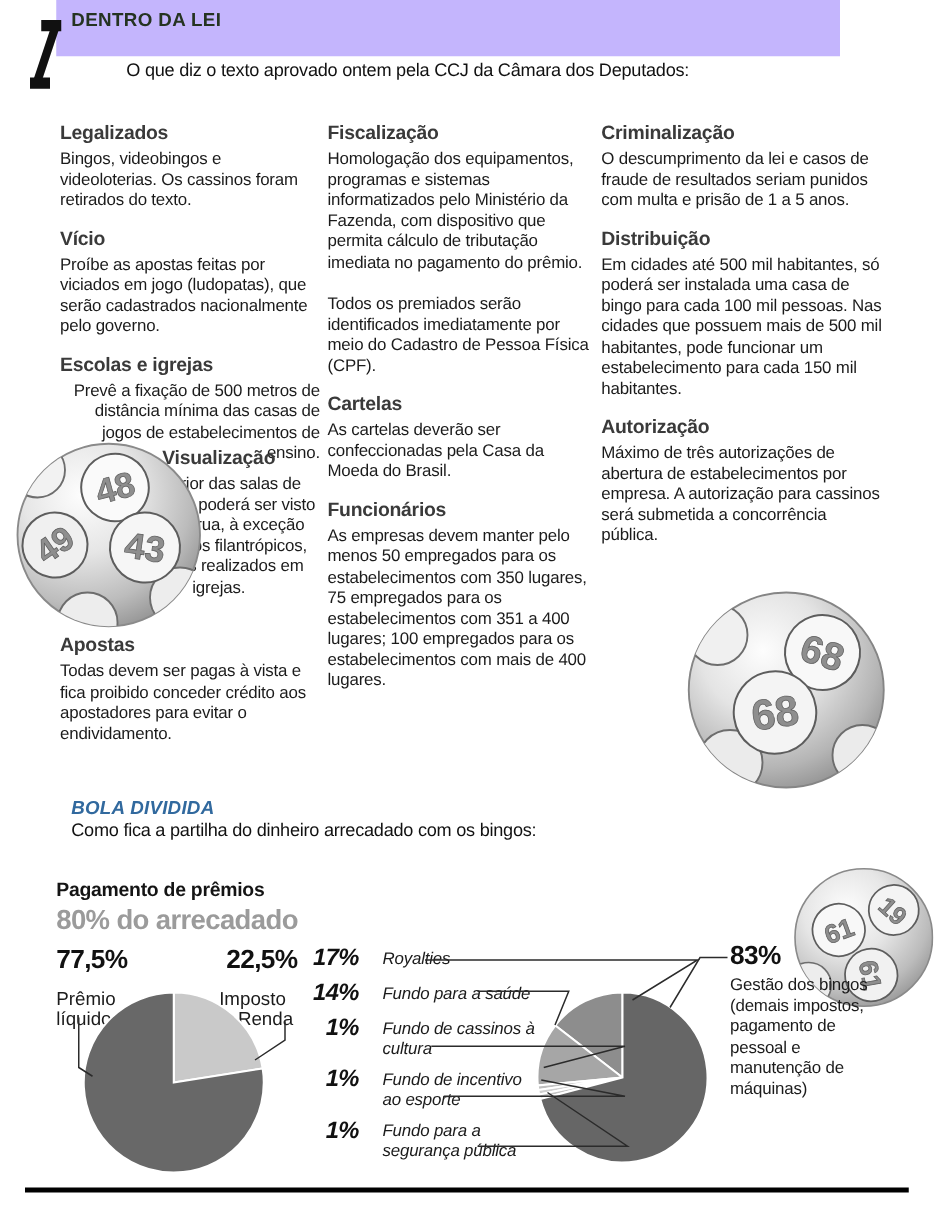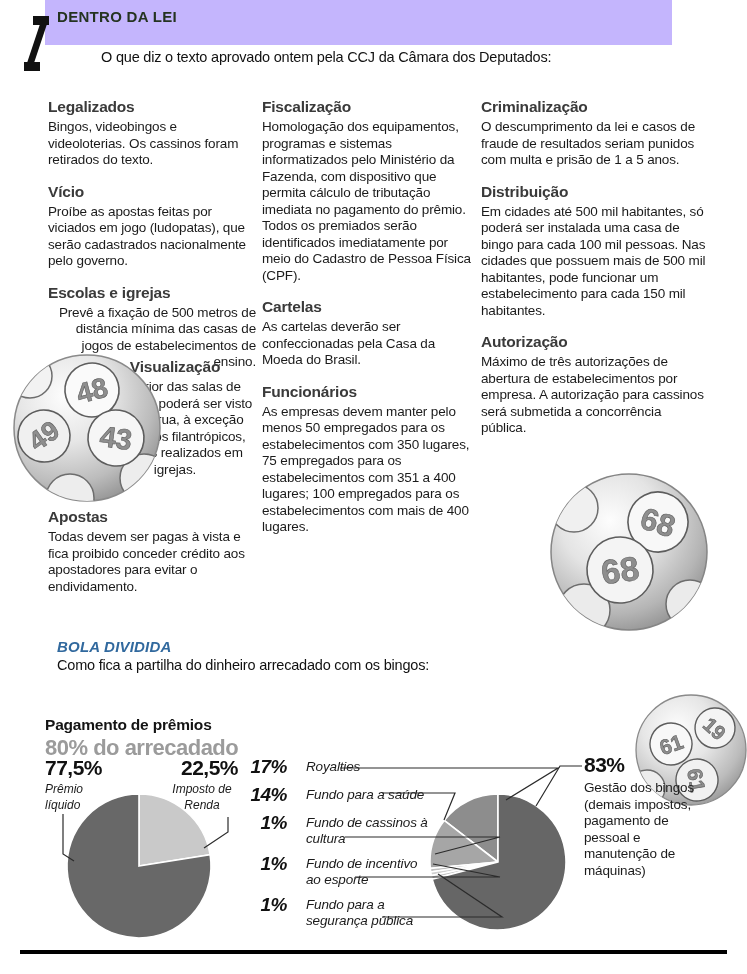--- a/index.html
+++ b/index.html
@@ -13,39 +13,39 @@
   .intro{position:absolute;left:57px;top:49px;font-size:14.5px;letter-spacing:-.2px;color:#111;margin-left:44px;}
 
   
   .col{position:absolute;top:98px;}
   .col1{left:48px;width:208px;}
   .col2{left:262px;width:213px;}
   .col3{left:481px;width:228px;}
   .sec{margin:0 0 14px 0;}
   .sec h3{margin:0 0 3px 0;font-size:15.5px;font-weight:bold;letter-spacing:-.2px;color:#3a3a3a;}
   .sec p{margin:0;font-size:13.5px;line-height:16.5px;letter-spacing:-.15px;color:#1b1b1b;}
-  .sec p + p{}
+  .sec p + p{margin-top:17px;}
   .sec-escolas p{text-align:right;}
   .sec-visualizacao{position:absolute;left:96px;top:358px;width:158px;text-align:center;}
   .sec-apostas{position:absolute;left:48px;top:508px;width:202px;}
 
   
   .bd-title{position:absolute;left:57px;top:638px;font-size:15px;font-weight:bold;color:#31699e;letter-spacing:.2px;font-style:italic;}
   .bd-sub{position:absolute;left:57px;top:657px;font-size:14.5px;letter-spacing:-.2px;color:#111;}
 
   
-  .c-head{position:absolute;width:230px;margin-top:12px;}
+  .c-head{position:absolute;width:230px;}
   .c-head1{left:45px;top:704px;}
   .c-head2{left:255px;top:704px;}
   .c-title{font-size:15.5px;font-weight:bold;color:#141414;letter-spacing:-.2px;}
   .c-sub{font-size:22px;font-weight:bold;color:#9b9b9b;letter-spacing:-.5px;margin-top:1px;}
 
   .stats1{position:absolute;left:45px;top:756px;width:193px;display:flex;justify-content:space-between;}
   .stat .pct{font-size:21px;font-weight:bold;color:#111;letter-spacing:-.5px;}
-  .stat .slabel{font-size:12px;line-height:15.5px;color:#1b1b1b;margin-top:2px;font-style:italic;}
+  .stat .slabel{font-size:15px;line-height:15.5px;color:#1b1b1b;margin-top:12px;}
   .stat.right{text-align:right;}
   .stat.left .slabel{width:58px;}
   .stat.right .slabel{width:72px;margin-left:auto;text-align:center;}
 
   .pie{position:absolute;}
   .pie1{left:64px;top:790px;}
   .pie2{left:428px;top:792px;}
 
   .rows2{position:absolute;left:250px;top:756px;width:186px;font-style:italic;}
   .row2{display:flex;margin-bottom:6px;}

